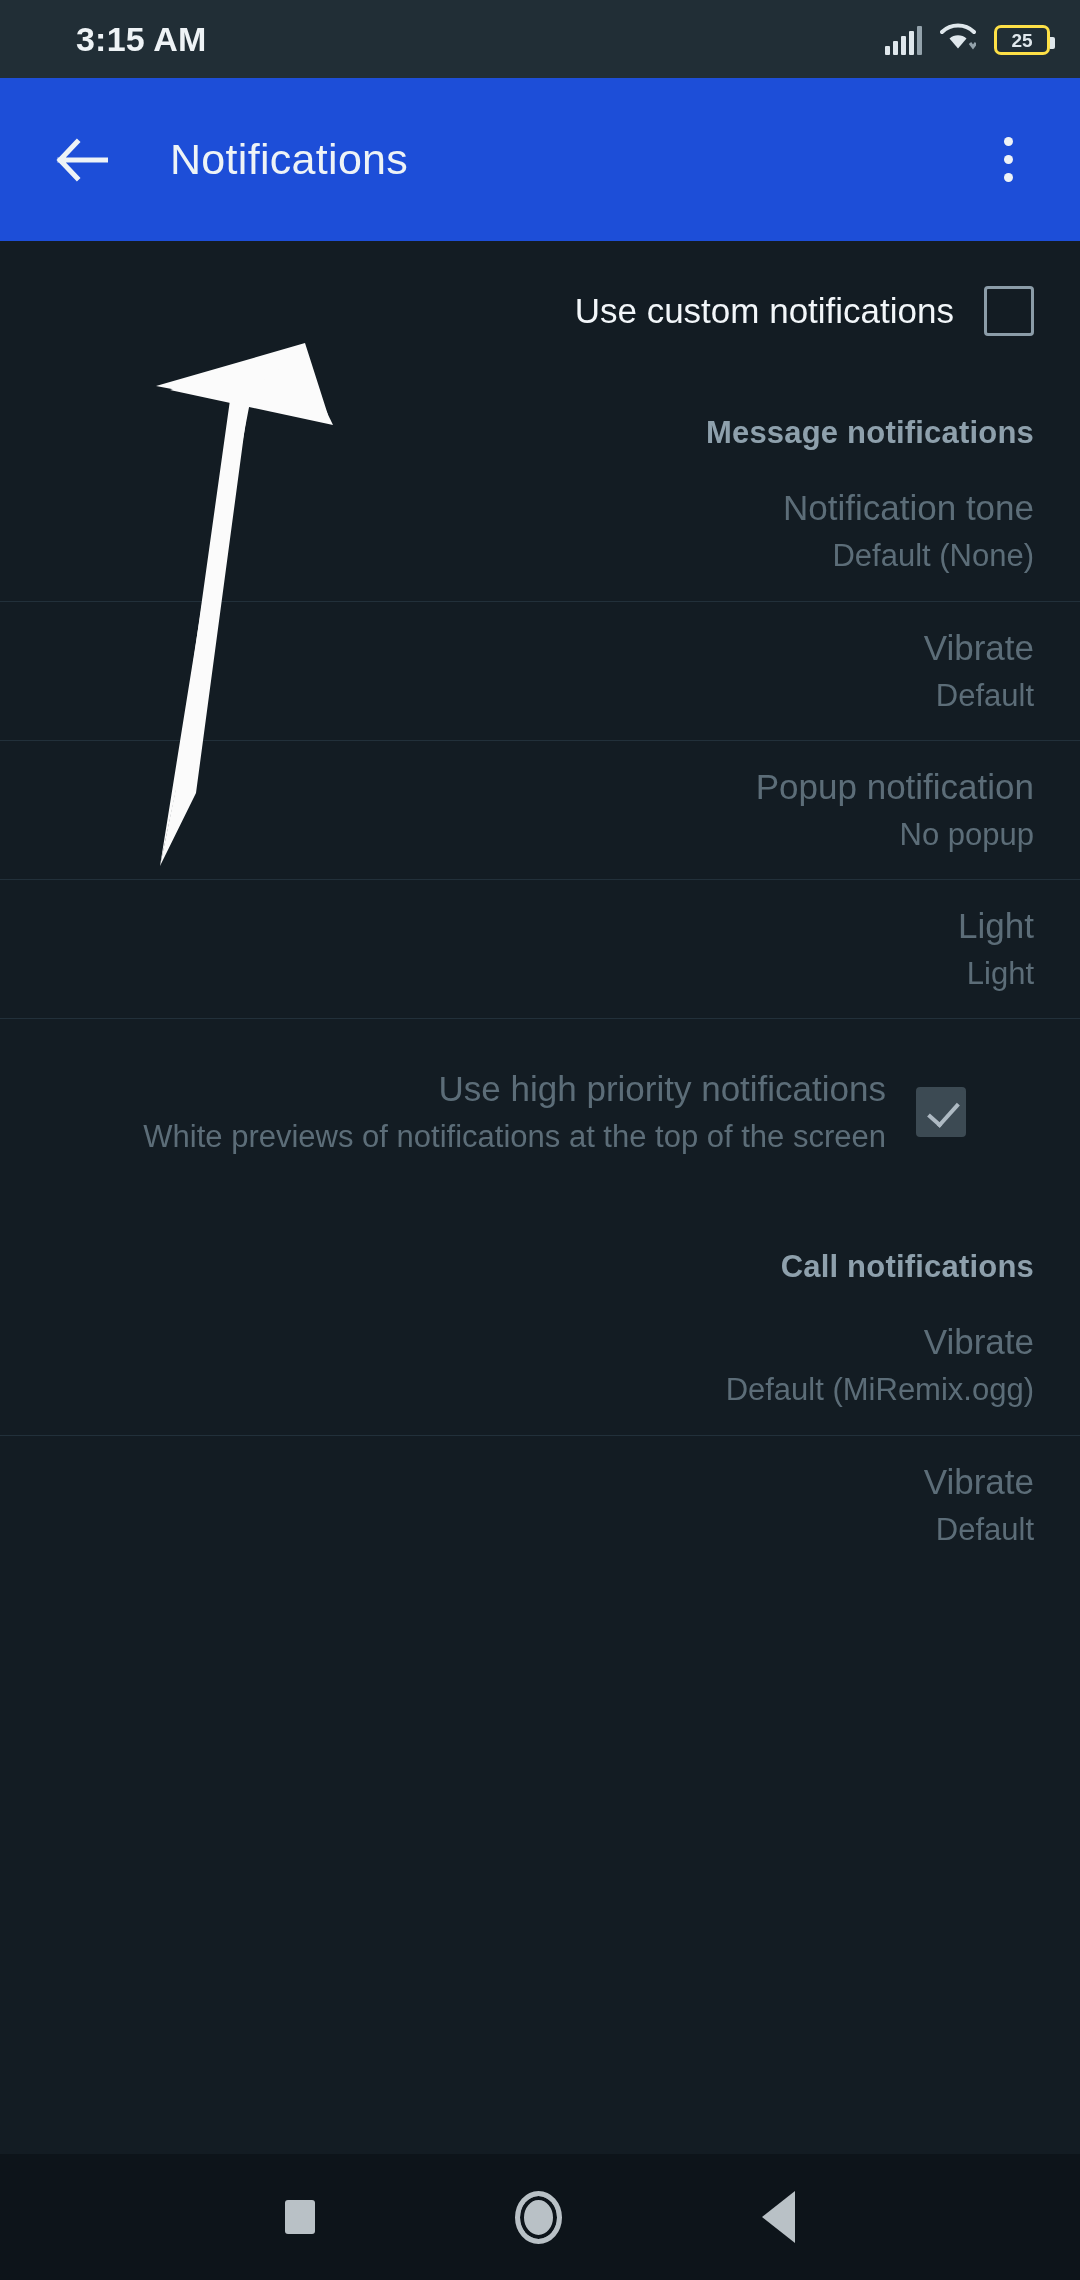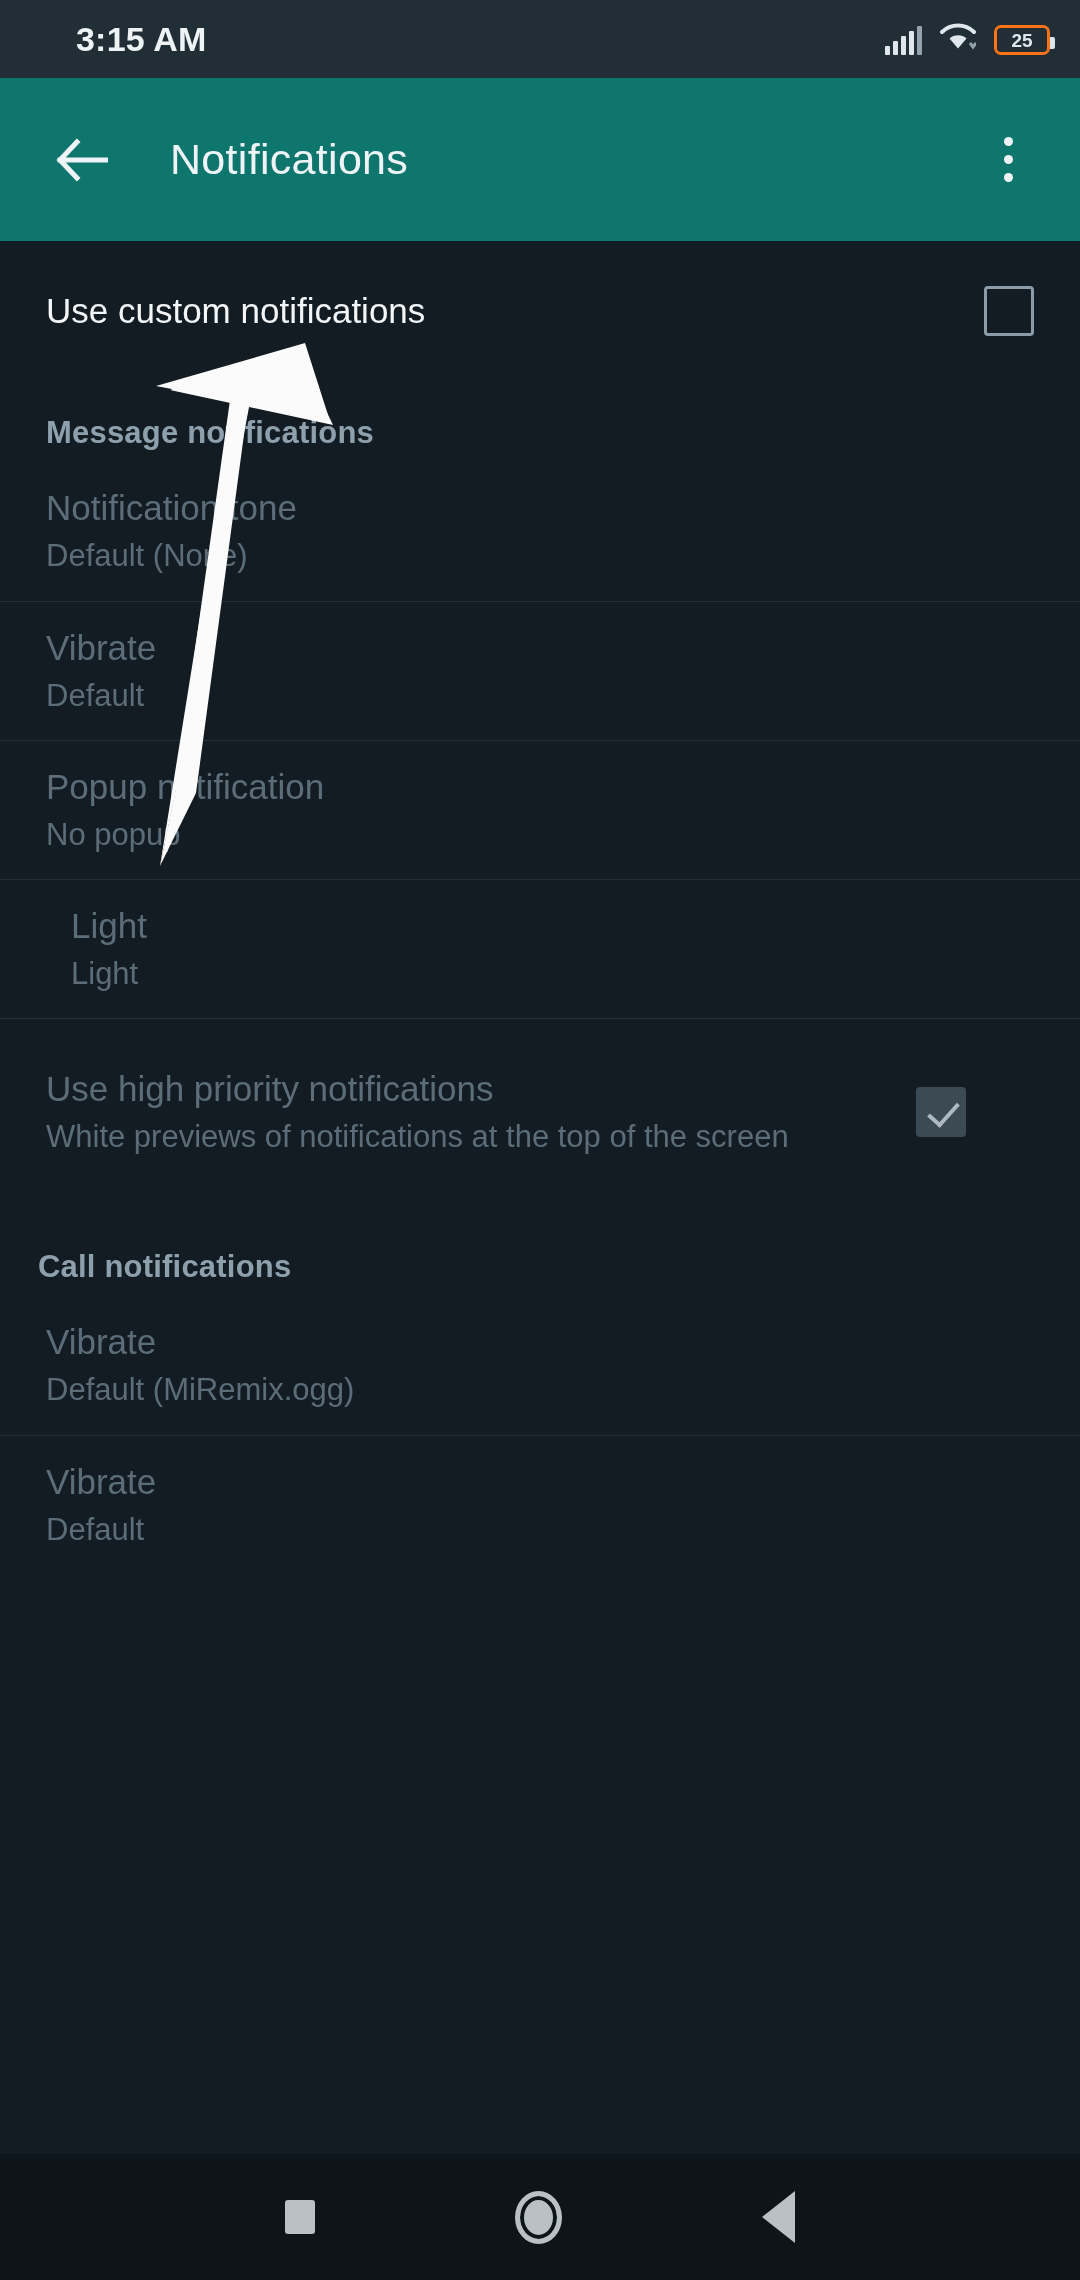--- a/index.html
+++ b/index.html
@@ -19,45 +19,45 @@
   .status-time{ font-size:34px; font-weight:700; letter-spacing:.2px; color:#eef3f6; }
   .status-right{ margin-left:auto; display:flex; align-items:flex-end; gap:18px; padding-bottom:2px;}
   .signal{ display:flex; align-items:flex-end; gap:3px; height:30px;}
   .signal i{ display:block; width:5px; background:#dfe7ec; border-radius:1px;}
   .signal i:nth-child(1){height:9px;}
   .signal i:nth-child(2){height:14px;}
   .signal i:nth-child(3){height:19px;}
   .signal i:nth-child(4){height:24px;}
   .signal i:nth-child(5){height:29px; background:#93a2ab;}
   .battery{
-    width:56px; height:30px; border:3px solid #f97316; border-radius:7px;
+    width:56px; height:30px; border:3px solid #fde047; border-radius:7px;
     position:relative; display:flex; align-items:center; justify-content:center;
   }
   .battery:after{
     content:""; position:absolute; right:-8px; top:9px; width:5px; height:12px;
     background:#dfe7ec; border-radius:0 2px 2px 0;
   }
   .battery span{ font-size:19px; font-weight:700; color:#dfe7ec; line-height:1; }
 
   
   .appbar{
-    height:163px; background:#0f766e; display:flex; align-items:center;
+    height:163px; background:#1d4ed8; display:flex; align-items:center;
     padding:0 36px 0 46px;
     justify-content:flex-end;
   }
   .back-btn{ width:72px; height:72px; display:flex; align-items:center; justify-content:center; }
   .appbar-title{
     font-size:43px; color:#eef3f6; font-weight:400; margin-left:52px; letter-spacing:.3px;
   }
   .overflow-btn{ margin-left:auto; width:72px; height:88px; display:flex; flex-direction:column;
     align-items:center; justify-content:center; gap:9px; }
   .overflow-btn i{ width:9px; height:9px; border-radius:50%; background:#eef3f6; display:block; }
 
   
-  .content{ background:#131c23; height:2039px; position:relative; }
+  .content{ background:#131c23; height:2039px; position:relative;text-align:right; }
 
   .row{ position:relative; padding:0 46px; display:flex; align-items:center; }
   .row-text{ flex:1; min-width:0; }
   .row .title{ font-size:35px; line-height:1.25; }
   .row .subtitle{ font-size:31px; line-height:1.3; margin-top:6px; }
 
   .enabled .title{ color:#f2f6f9; }
   .disabled .title{ color:#5c6d78; }
   .disabled .subtitle{ color:#5c6d78; }
 

